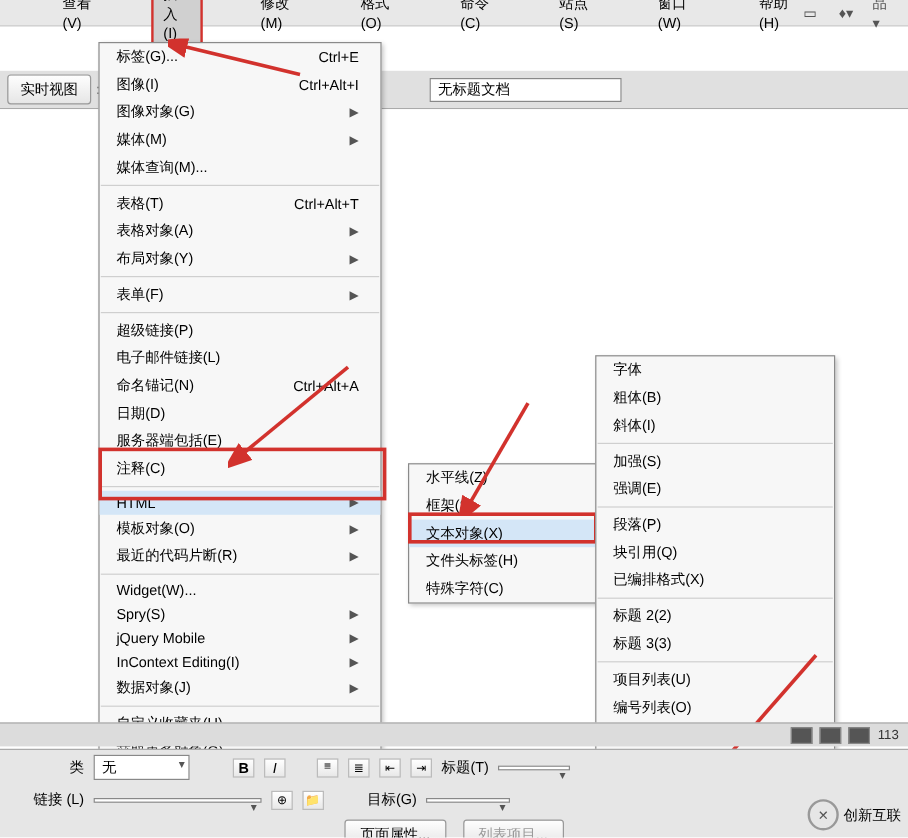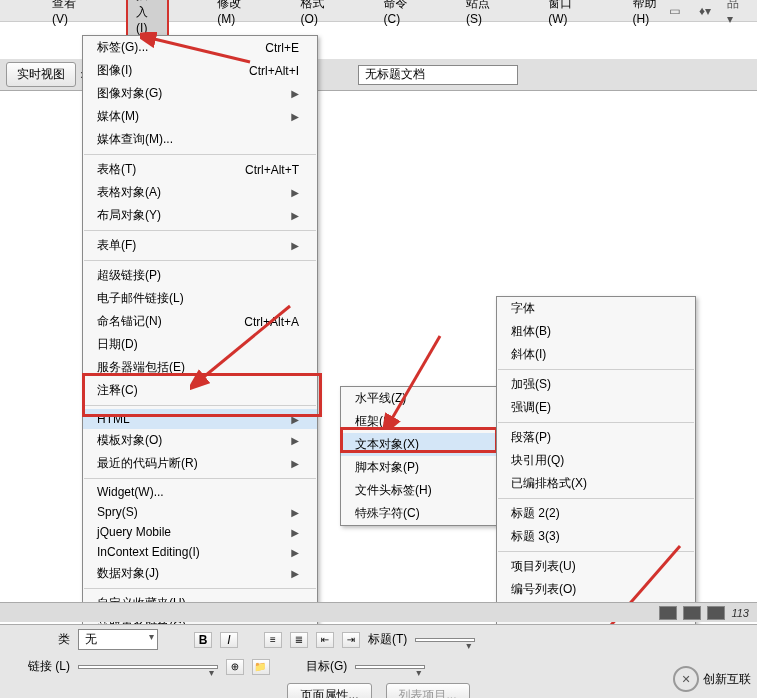--- a/index.html
+++ b/index.html
@@ -31,21 +31,21 @@
 
 .props { position: absolute; left: 0; right: 0; bottom: 0; height: 74px; background: #e6e6e6; border-top: 1px solid #aaa; }
 .props-row { display: flex; align-items: center; gap: 8px; padding: 4px 10px; }
 .label-r { width: 60px; text-align: right; }
 .sel { border: 1px solid #888; background: #fff; padding: 1px 16px 1px 6px; position: relative; }
 .sel::after { content: "▾"; position: absolute; right: 3px; font-size: 10px; color: #555; }
 .icon-btn { width: 18px; height: 16px; border: 1px solid #bbb; background: linear-gradient(#fff,#e8e8e8); display: inline-flex; align-items: center; justify-content: center; font-size: 10px; }
 .page-btn { background: linear-gradient(#fefefe,#e2e2e2); border: 1px solid #999; border-radius: 3px; padding: 3px 12px; }
 
 
-.footer { position: absolute; right: 0; bottom: 76px; height: 20px; display: flex; align-items: center; gap: 6px; padding: 0 8px; background: #dcdcdc; border-top: 1px solid #aaa; width: 100%; justify-content: flex-end; font-style: italic; }
+.footer { position: absolute; right: 0; bottom: 76px; height: 20px; display: flex; align-items: center; gap: 6px; padding: 0 8px; background: #dcdcdc; border-top: 1px solid #aaa; width: 100%; justify-content: flex-end; }
 .ft-icon { width: 18px; height: 14px; border: 1px solid #888; background: #555; }
 .ft-num { font-size: 11px; color: #333; }
 
 
 .arrow-svg { position: absolute; pointer-events: none; }
 
 .logo { position: absolute; right: 6px; bottom: 6px; display: flex; align-items: center; gap: 4px; }
 .logo-circ { width: 26px; height: 26px; border-radius: 50%; border: 2px solid #999; display: flex; align-items: center; justify-content: center; font-size: 11px; color: #555; }
 </style>
 </head>
@@ -181,24 +181,20 @@
 <div class="menu" id="menu2" style="left:340px; top:386px; width:150px;">
     <div class="menu-row">
       <span>水平线(Z)</span>
     </div>
     <div class="menu-row">
       <span>框架(S)</span>
       <span class="arrow">▶</span>
     </div>
     <div class="menu-row hl">
       <span>文本对象(X)</span>
-      <span class="arrow">▶</span>
-    </div>
-    <div class="menu-row">
-      <span>脚本对象(P)</span>
       <span class="arrow">▶</span>
     </div>
     <div class="menu-row">
       <span>文件头标签(H)</span>
       <span class="arrow">▶</span>
     </div>
     <div class="menu-row">
       <span>特殊字符(C)</span>
       <span class="arrow">▶</span>
     </div>

